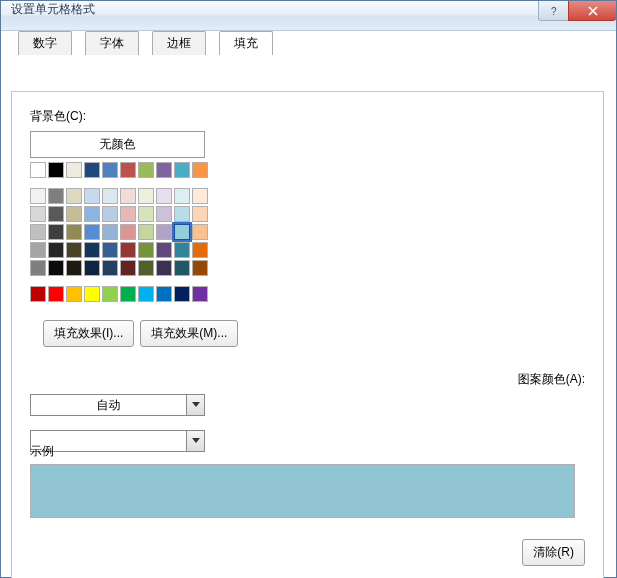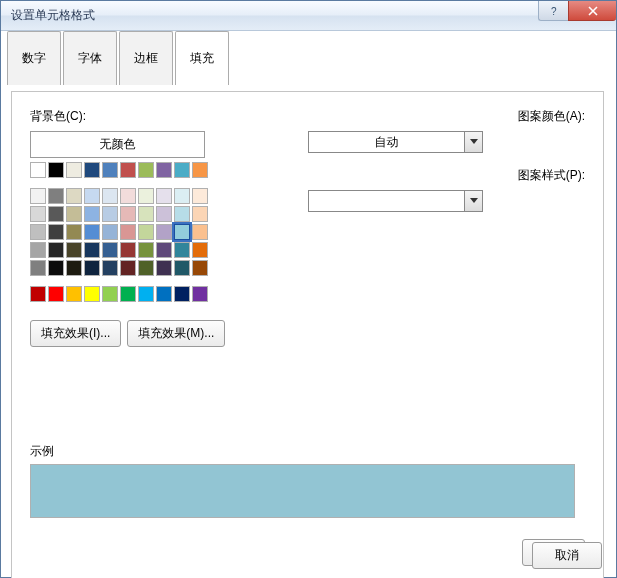--- a/index.html
+++ b/index.html
@@ -16,21 +16,21 @@
       height: 578px;
       background: #fff;
       border: 1px solid #5a7aa0;
       position: relative;
     }
     .titlebar {
       height: 30px;
       background: linear-gradient(to bottom, #f8fbff 0%, #e6eef8 48%, #d6e2f0 52%, #e4edf7 100%);
       border-bottom: 1px solid #b8c8da;
       display: flex;
-      align-items: center;
+      align-items: flex-start;
       padding-left: 10px;
       position: relative;
     }
     .titlebar .title { color: #2a3a55; font-size: 12px; }
     .titlebar .wincontrols { position: absolute; right: 0; top: 0; display: flex; }
     .winbtn { width: 30px; height: 20px; display: flex; justify-content: center; align-items: center; background: linear-gradient(to bottom,#eef3fa,#cfd9e6); border-left: 1px solid #9db0c7; border-bottom: 1px solid #9db0c7; }
     .winbtn.help { border-bottom-left-radius: 3px; }
     .winbtn.close { width: 48px; background: linear-gradient(to bottom,#e68a82,#cf4b3d); border-left:1px solid #a83a2f; border-bottom:1px solid #a83a2f; border-bottom-right-radius:3px; color:#fff; }
     .winbtn svg { display:block; }
     .dialog-body {
@@ -38,54 +38,56 @@
       top: 38px; left: 10px; right: 12px; bottom: 48px;
       border: 1px solid #c4c4c4;
       background: #fff;
     }
     .tabs {
       position: absolute; top: -22px; left: 6px; display: flex;
     }
     .tab {
       border: 1px solid #acacac;
       border-bottom: none;
-      padding: 18px 14px;
+      padding: 3px 14px;
       background: #f2f2f2;
       margin-right: 2px;
       border-radius: 2px 2px 0 0;
       cursor: pointer;
+      margin-left: 11px;
     }
     .tab.active { background: #fff; position: relative; }
     .tab.active::after { content:""; position:absolute; left:0; right:0; bottom:-1px; height:2px; background:#fff; }
     .tabs-wrap { position: relative; margin-top: 22px; height: 100%; }
     .content {
       padding: 16px 18px;
       display: flex;
-      gap: 13px;
+      gap: 24px;
+      flex-direction: column;
     }
     .left-col { width: 265px; }
     .right-col { flex: 1; text-align: right; }
     .lbl { margin-bottom: 6px; }
     .no-color-box {
       border: 1px solid #9a9a9a;
       text-align: center;
       padding: 4px 0;
       width: 175px;
       margin-bottom: 4px;
     }
     .palette {
       width: 180px;
     }
     .palette-row { display: flex; gap: 2px; margin-bottom: 2px; }
     .palette-row.spaced { margin-top: 10px; }
     .sw {
       width: 16px; height: 16px; border: 1px solid #b0b0b0;
     }
     .sw.selected { outline: 2px solid #3a70c0; outline-offset: 0; border:1px solid #1a4e9e; }
-    .btn-row { display: flex; gap: 6px; margin-top: 18px; }
+    .btn-row { display: flex; gap: 6px; margin-top: 18px; margin-left: 13px; }
     .btn {
       border: 1px solid #9a9a9a;
       background: linear-gradient(to bottom,#fdfdfd,#ebebeb);
       padding: 4px 10px;
       border-radius: 3px;
       cursor: pointer;
       font-size: 12px;
     }
     .combo {
       display: flex; width: 175px; border: 1px solid #888; height: 22px; margin-bottom: 14px;
@@ -236,21 +238,20 @@
         <div class="right-col">
           <div class="lbl">图案颜色(A):</div>
           <div class="combo">
             <div class="val">自动</div>
             <div class="arrow">
                 <svg width="8" height="6">
                   <path d="M0 0 L8 0 L4 5 Z" fill="#333"></path>
                 </svg>
               </div>
           </div>
-          <div class="lbl">图案样式(P):</div>
           <div class="combo">
             <div class="val"></div>
             <div class="arrow">
                 <svg width="8" height="6">
                   <path d="M0 0 L8 0 L4 5 Z" fill="#333"></path>
                 </svg>
               </div>
           </div>
         </div>
       </div>
@@ -260,15 +261,14 @@
         <div class="sample-box"></div>
       </div>
 
       <div class="clear-row">
         <button class="btn"><span>清除(R)</span></button>
       </div>
     </div>
   </div>
 
   <div class="footer">
-    <button class="btn"><span>取消</span></button>
   </div>
 </div>
 
 </body></html>

